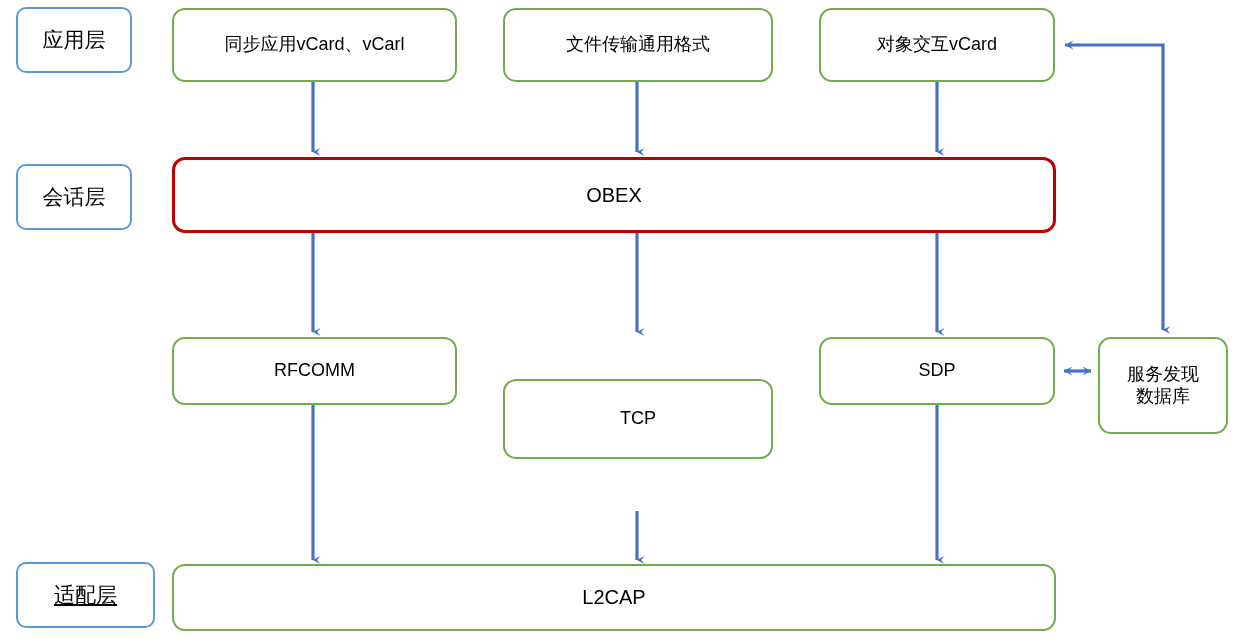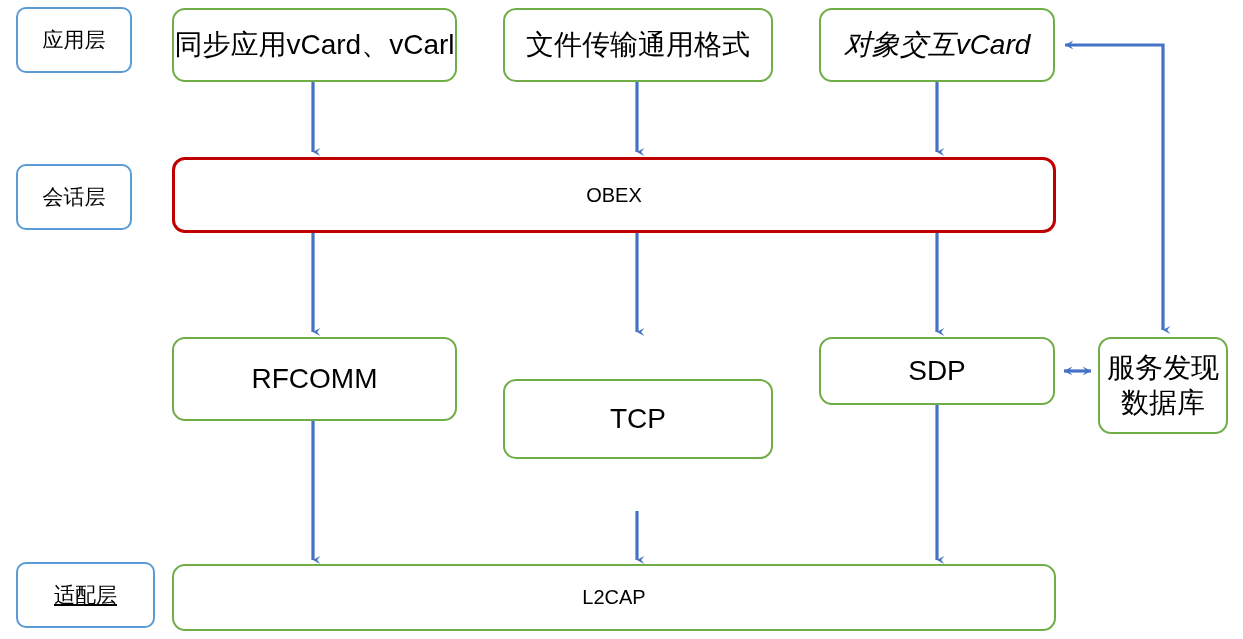--- a/index.html
+++ b/index.html
@@ -30,21 +30,21 @@
     z-index: 3;
   }
   .node.layer-label {
     border: 2.2px solid #5B9BD5;
     border-radius: 10px;
     font-size: 21px;
   }
   .node.green {
     border: 2.6px solid #70AD47;
     border-radius: 13px;
-    font-size: 28px;
+    font-size: 18px;
   }
   .node.green-wide {
     border: 2.6px solid #70AD47;
     border-radius: 13px;
     font-size: 20px;
   }
   .node.red {
     border: 3px solid #C00000;
     border-radius: 13px;
     font-size: 20px;
@@ -123,29 +123,29 @@
   </div>
 
   <div class="node green" style="left:172px; top:8px; width:285px; height:74px;">
     <span class="label">同步应用vCard、vCarl</span>
   </div>
 
   <div class="node green" style="left:503px; top:8px; width:270px; height:74px;">
     <span class="label">文件传输通用格式</span>
   </div>
 
-  <div class="node green" style="left:819px; top:8px; width:236px; height:74px;font-style:italic;">
+  <div class="node green" style="left:819px; top:8px; width:236px; height:74px;">
     <span class="label">对象交互vCard</span>
   </div>
 
   <div class="node red" style="left:172px; top:157px; width:884px; height:76px;">
     <span class="label">OBEX</span>
   </div>
 
-  <div class="node green" style="left:172px; top:337px; width:285px; height:84px;">
+  <div class="node green" style="left:172px; top:337px; width:285px; height:68px;">
     <span class="label">RFCOMM</span>
   </div>
 
   <div class="node green" style="left:503px; top:337px; width:270px; height:80px;margin-top:42px;">
     <span class="label">TCP</span>
   </div>
 
   <div class="node green" style="left:819px; top:337px; width:236px; height:68px;">
     <span class="label">SDP</span>
   </div>

